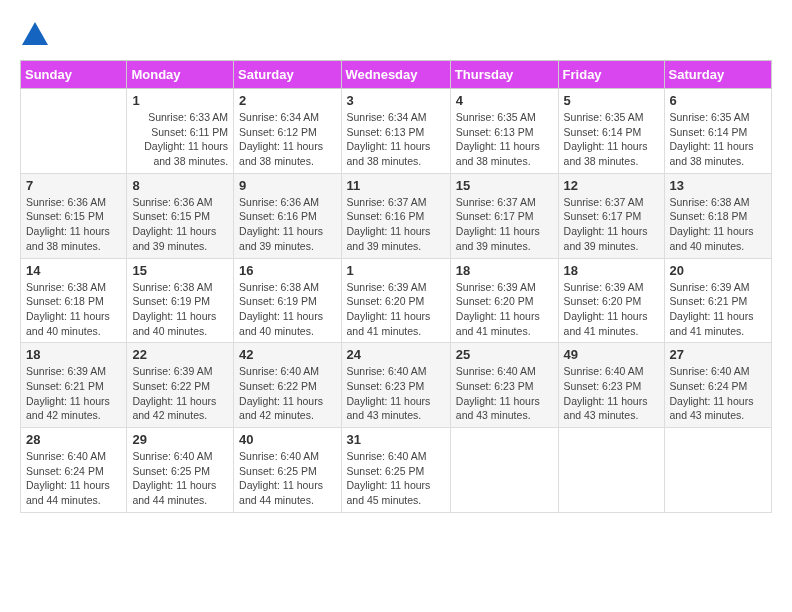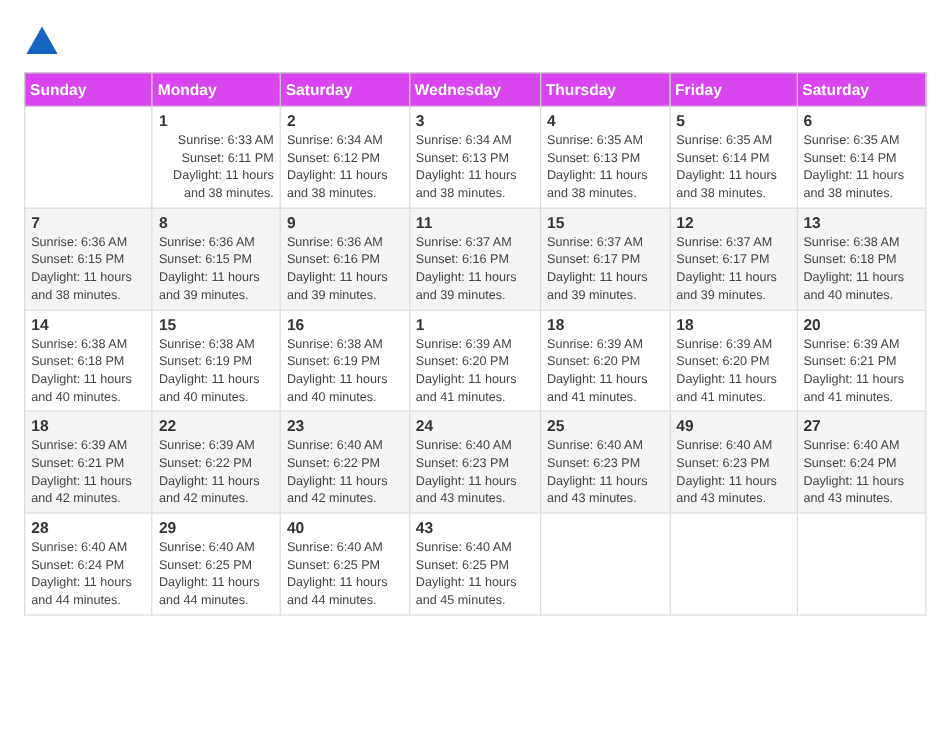--- a/index.html
+++ b/index.html
@@ -285,21 +285,21 @@
 and 42 minutes.</div>
         </td>
         <td>
           <span class="day-number">22</span>
           <div class="day-info" style="white-space: pre-line;">Sunrise: 6:39 AM
 Sunset: 6:22 PM
 Daylight: 11 hours
 and 42 minutes.</div>
         </td>
         <td>
-          <span class="day-number">23</span>
+          <span class="day-number">42</span>
           <div class="day-info" style="white-space: pre-line;">Sunrise: 6:40 AM
 Sunset: 6:22 PM
 Daylight: 11 hours
 and 42 minutes.</div>
         </td>
         <td>
           <span class="day-number">24</span>
           <div class="day-info" style="white-space: pre-line;">Sunrise: 6:40 AM
 Sunset: 6:23 PM
 Daylight: 11 hours
@@ -343,21 +343,21 @@
 and 44 minutes.</div>
         </td>
         <td>
           <span class="day-number">40</span>
           <div class="day-info" style="white-space: pre-line;">Sunrise: 6:40 AM
 Sunset: 6:25 PM
 Daylight: 11 hours
 and 44 minutes.</div>
         </td>
         <td>
-          <span class="day-number">43</span>
+          <span class="day-number">31</span>
           <div class="day-info" style="white-space: pre-line;">Sunrise: 6:40 AM
 Sunset: 6:25 PM
 Daylight: 11 hours
 and 45 minutes.</div>
         </td>
         <td class="empty-cell"></td>
         <td class="empty-cell"></td>
         <td class="empty-cell"></td>
       </tr>
     </tbody>

